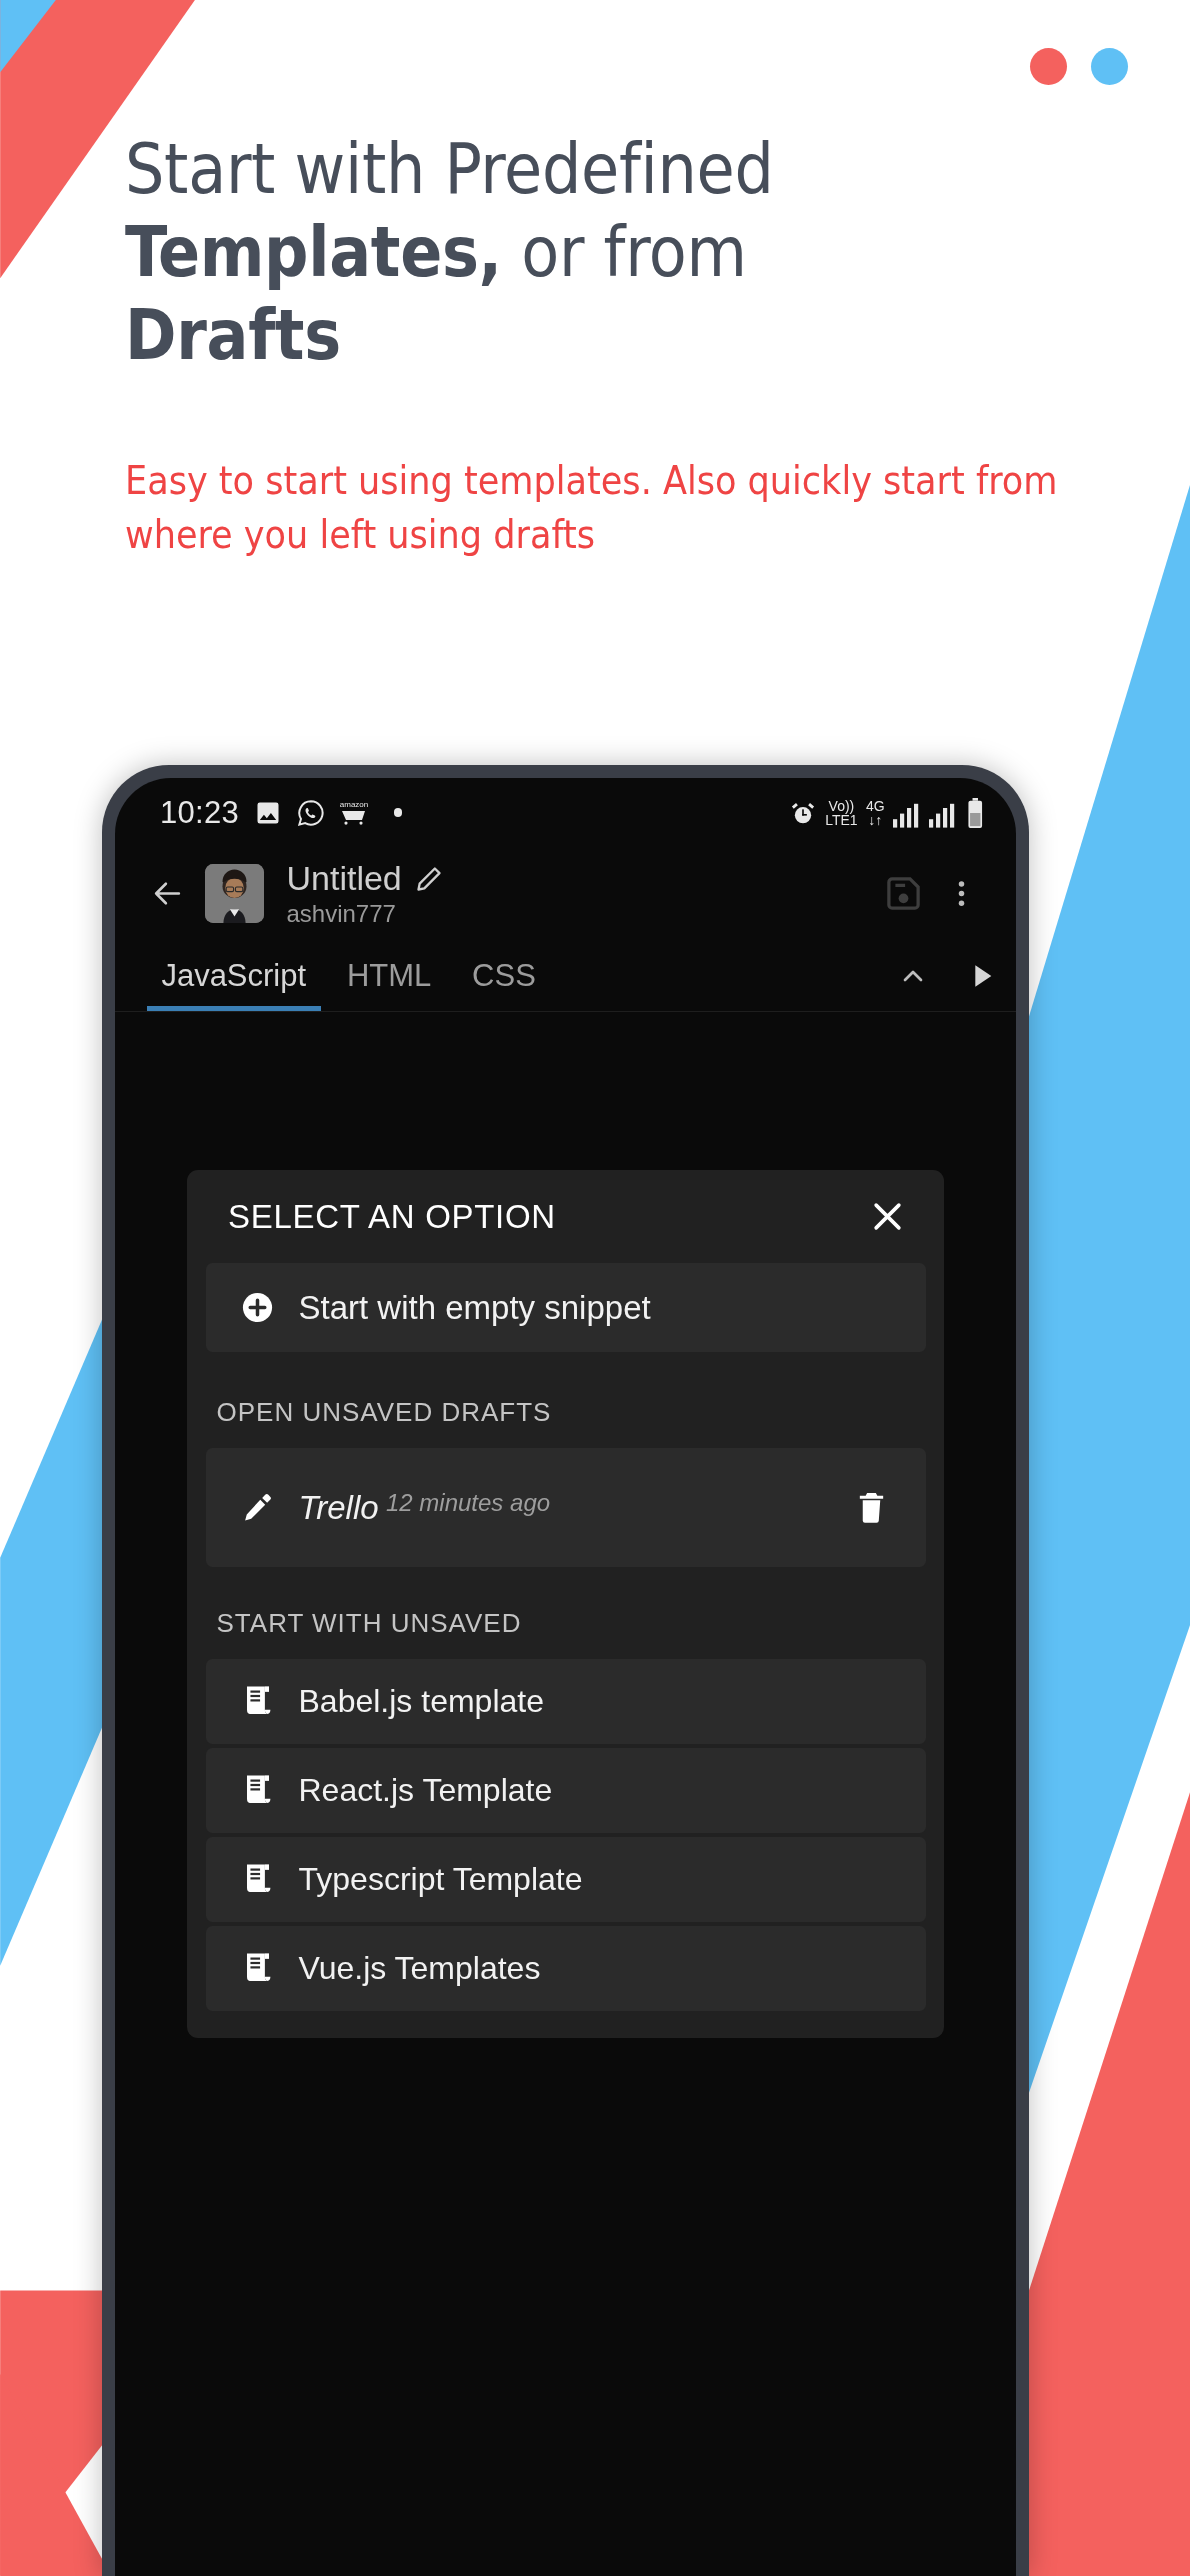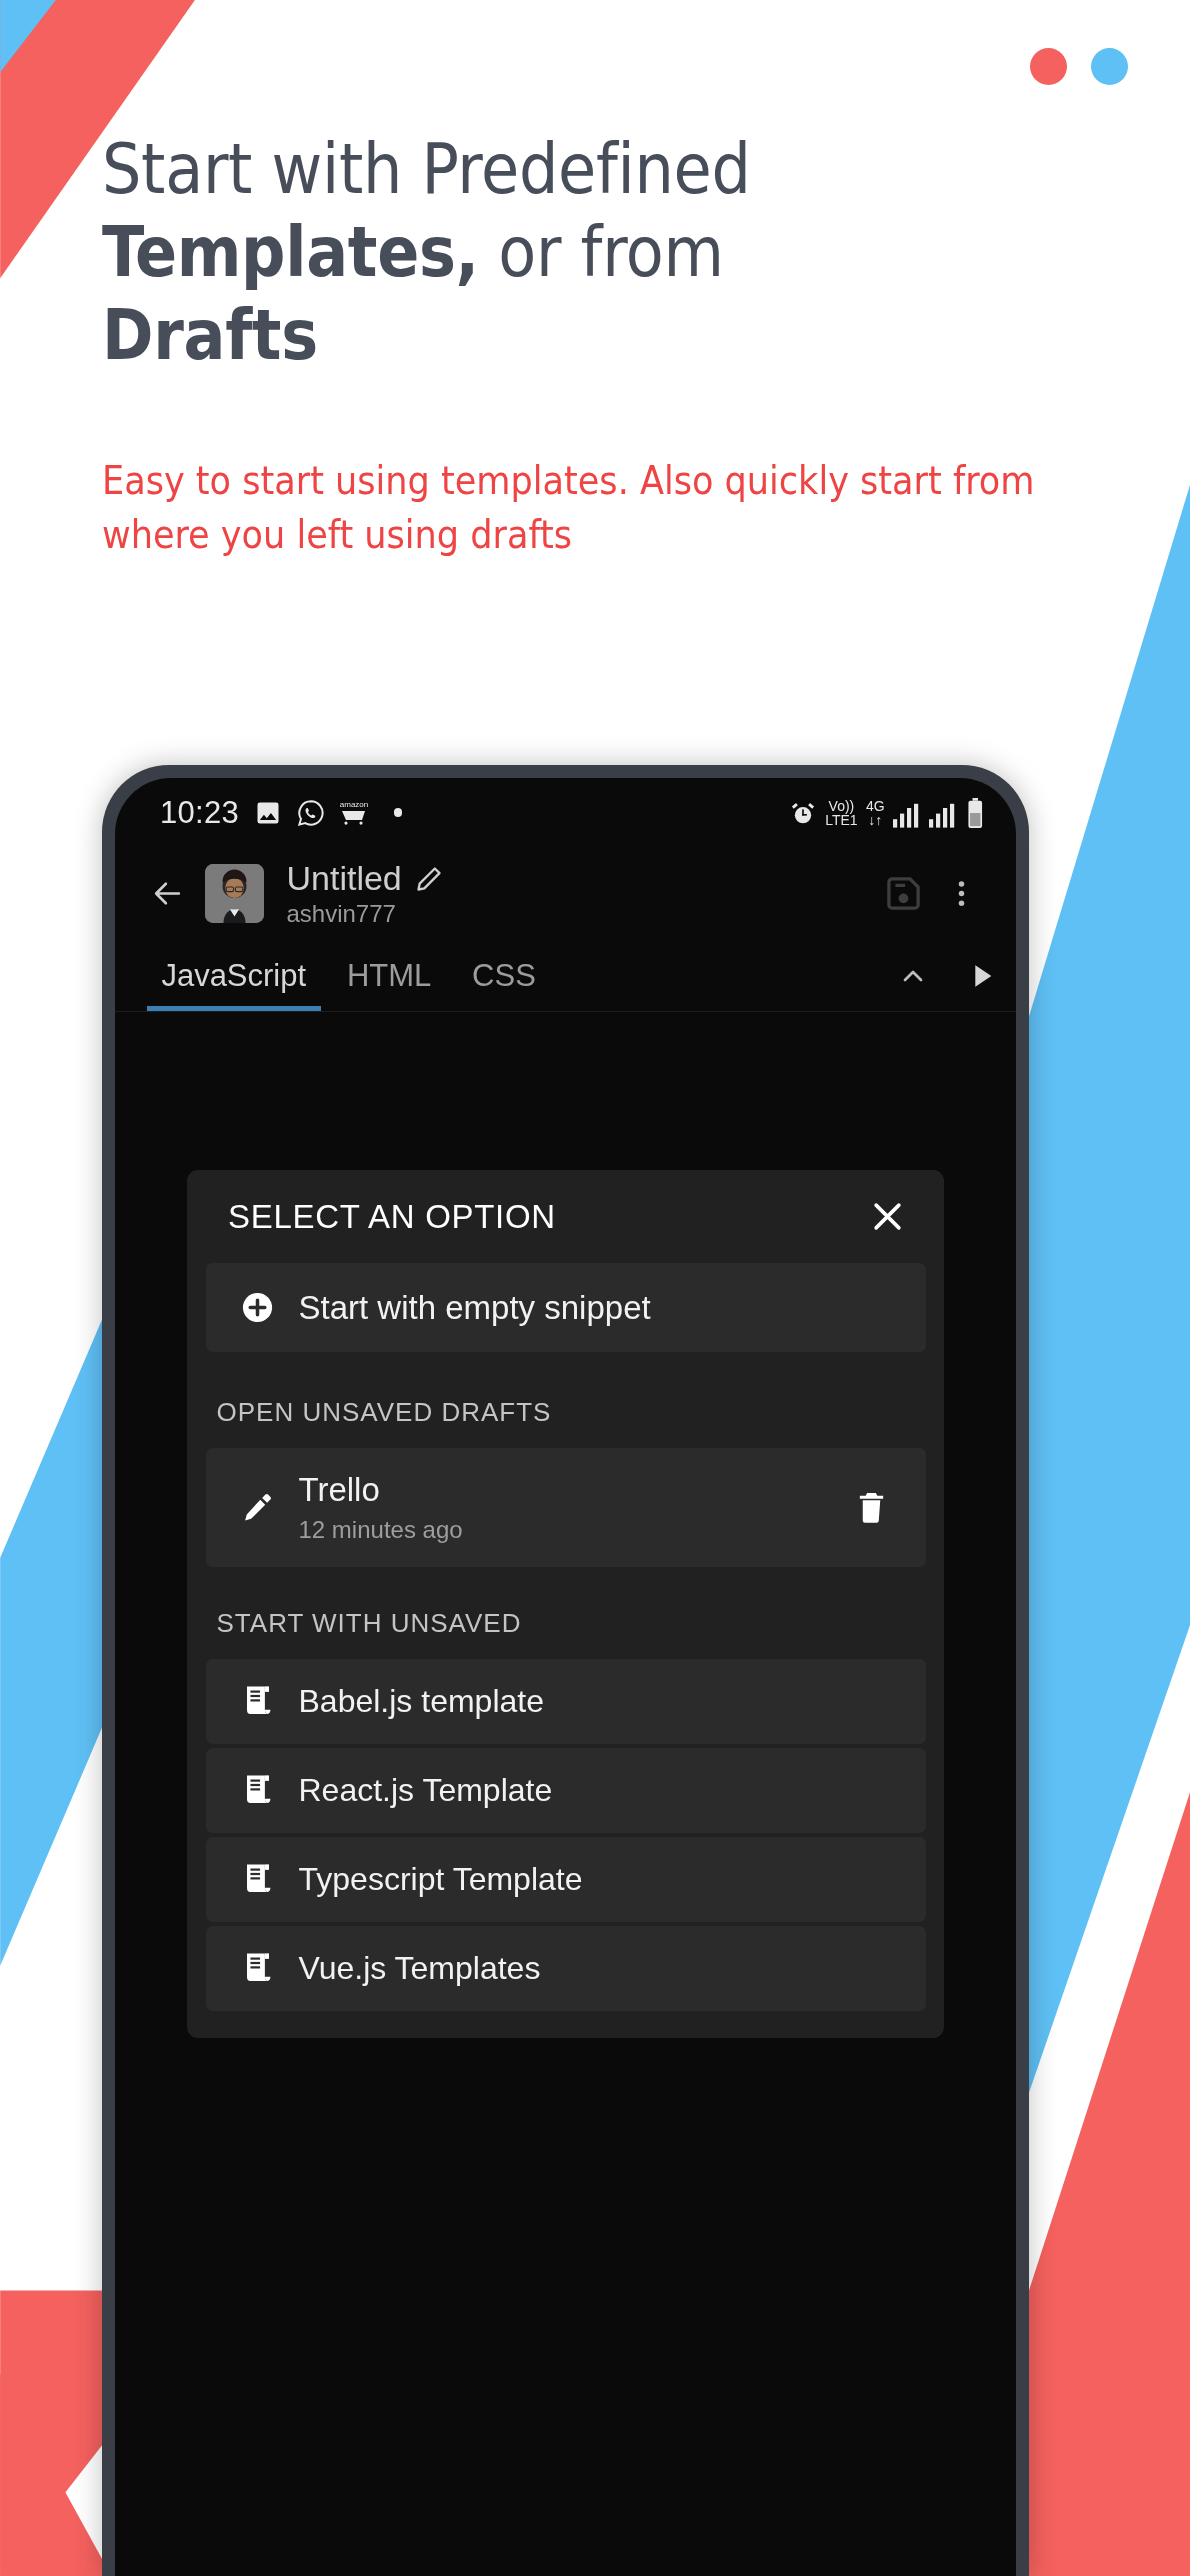--- a/index.html
+++ b/index.html
@@ -18,21 +18,21 @@
   
   .dots {
     position:absolute; top:48px; right:63px;
     display:flex; gap:24px; z-index:6;
   }
   .dot { width:37px; height:37px; border-radius:50%; }
   .dot.red  { background:#F4615E; }
   .dot.blue { background:#5FC0F5; }
 
   
-  .copy { position:absolute; left:102px; top:128px; width:937px; z-index:5; }
+  .copy { position:absolute; left:125px; top:128px; width:937px; z-index:5; }
   .headline {
     font-family:"Liberation Sans Narrow","DejaVu Sans Condensed","Liberation Sans",sans-serif;
     font-size:69px;
     line-height:1.20;
     color:#474E5A;
     font-weight:400;
     letter-spacing:-0.3px;
     font-stretch:condensed;
   }
   .headline .bold { font-weight:700; }
@@ -158,21 +158,21 @@
     font-size:26px; color:#C4C4C4;
     letter-spacing:1px;
     padding:41px 0 20.4px 11px;
   }
 
   .draft-row {
     background:#2B2B2B; border-radius:6.5px;
     display:flex; align-items:center;
     padding:18.5px 26px; min-height:119px;
   }
-  .draft-txt { display:flex; flex-direction:column; gap:7.4px; }
+  .draft-txt { display:flex; flex-direction:row; gap:7.4px;font-style:italic; }
   .draft-name { font-size:33px; color:#F2F2F2; }
   .draft-time { font-size:24px; color:#9E9E9E; }
   .draft-del { margin-left:auto; width:56px; display:flex; align-items:center; justify-content:center; }
 
   .tpl-row {
     background:#2B2B2B; border-radius:6.5px;
     display:flex; align-items:center;
     padding:0 26px; min-height:85px;
     margin-bottom:3.7px;
   }

